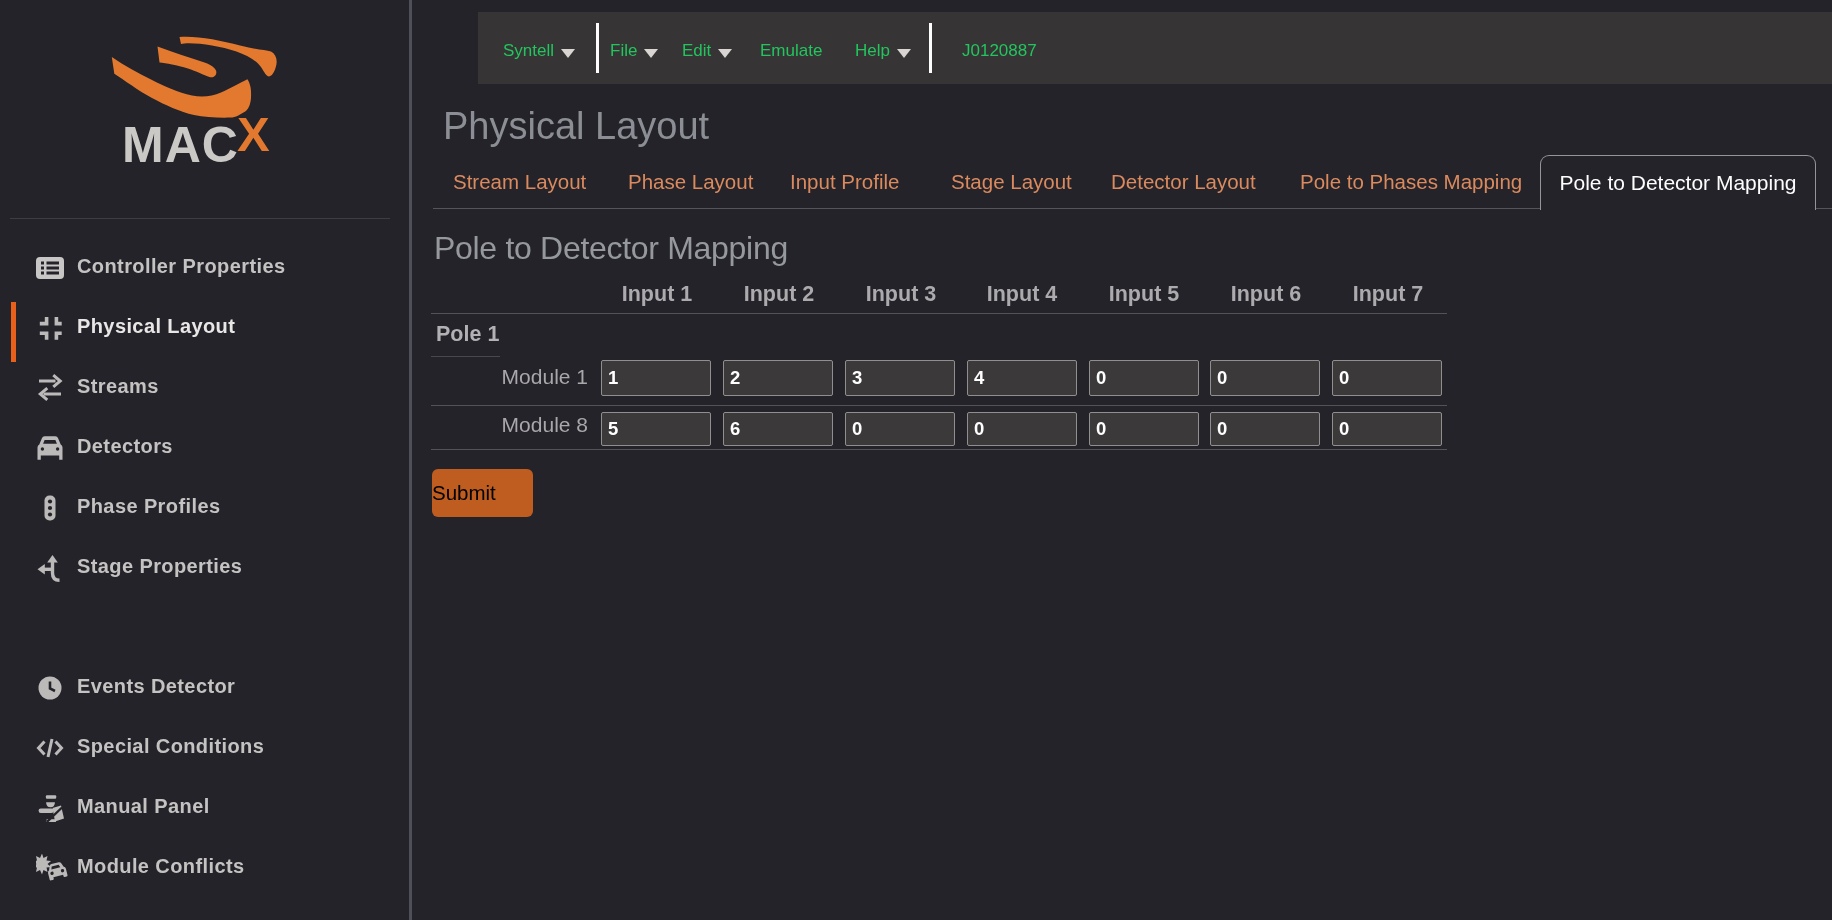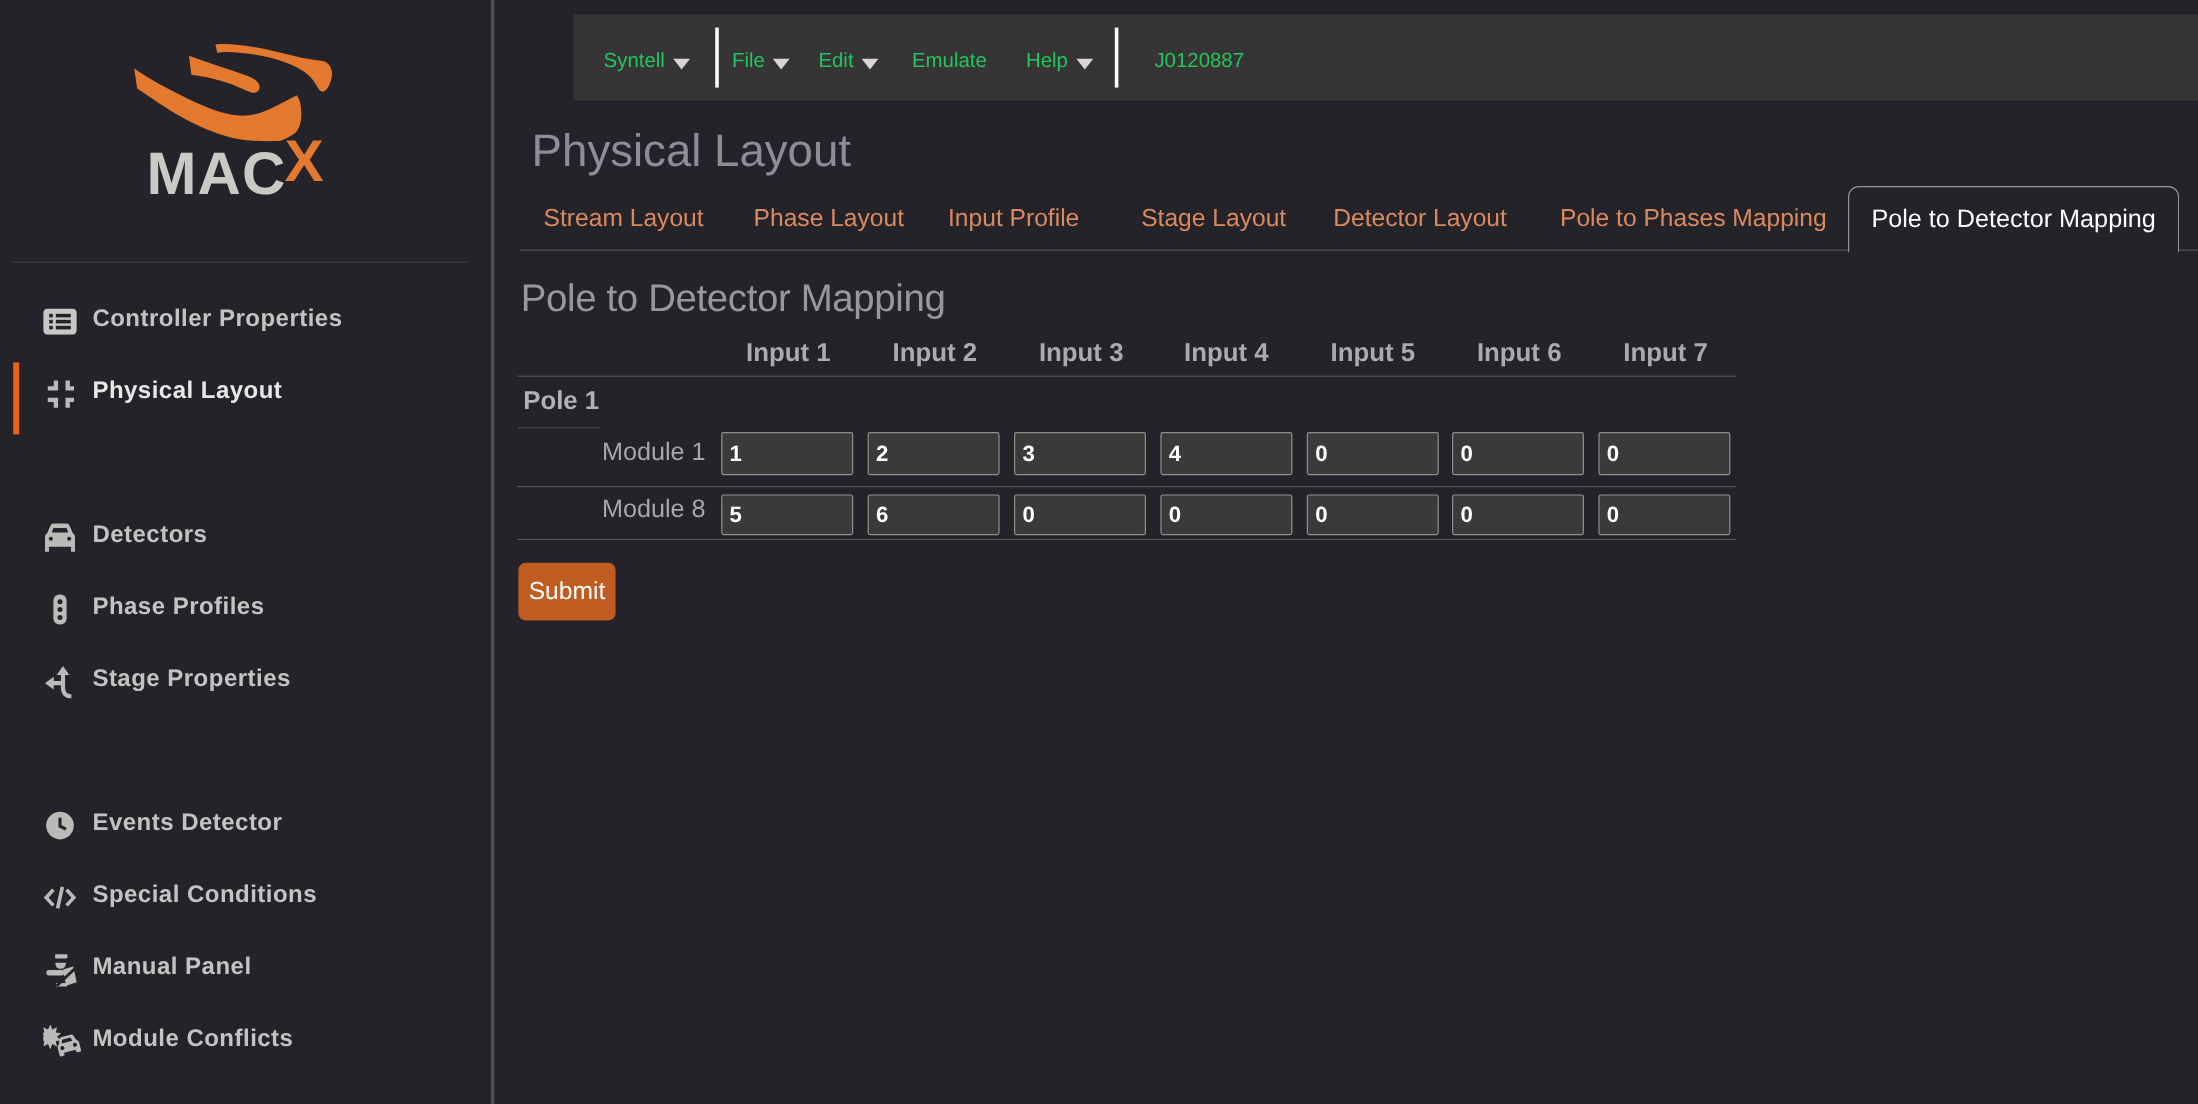--- a/index.html
+++ b/index.html
@@ -19,21 +19,21 @@
   h2#ph { position:absolute; left:443px; top:107px; font-size:38px; font-weight:normal; color:#8b8e94; line-height:1; letter-spacing:0;}
   #tabbar { position:absolute; left:433px; top:155px; right:0; height:54px; border-bottom:1px solid #56545b; }
   .tab { position:absolute; top:155px; height:54px; line-height:54px; font-size:20.5px; color:#db8a5e; white-space:nowrap; }
   #activetab { position:absolute; left:1540px; top:155px; width:276px; height:55px; background:#24232a; border:1px solid #96949a; border-bottom:none; border-radius:9px 9px 0 0; z-index:2; text-align:center; line-height:53px; font-size:21px; color:#fdfdfd; }
   h3#pdm { position:absolute; left:434px; top:232px; font-size:32px; font-weight:normal; color:#95989d; line-height:1; letter-spacing:-0.3px;}
   .hline { position:absolute; left:431px; width:1016px; height:1px; background:#545258; }
   .inhead { position:absolute; top:282px; width:122px; text-align:center; font-size:21.5px; font-weight:bold; color:#acaaac; }
   #pole1 { position:absolute; left:436px; top:322px; font-size:21.5px; font-weight:bold; color:#b3b1b3; }
   .mlabel { position:absolute; width:160px; text-align:right; font-size:21px; color:#a9a7a9; }
   .ibox { position:absolute; width:110px; background:#3b3939; border:1px solid #918f8d; border-radius:2px; color:#ffffff; font-size:18.5px; font-weight:bold; padding-left:6px; display:flex; align-items:center; }
-  #submit { position:absolute; left:432px; top:469px; width:81px; height:48px; background:#bf5c20; border-radius:6px; color:#ffffff; font-size:20.5px; text-align:center; line-height:48px; }
+  #submit { position:absolute; left:432px; top:469px; width:101px; height:48px; background:#bf5c20; border-radius:6px; color:#000000; font-size:20.5px; text-align:left; line-height:48px; }
 </style>
 </head>
 <body>
 <div id="sidebar">
   <svg id="logo" style="position:absolute;left:100px;top:20px" width="190" height="150" viewBox="0 0 190 150">
     <path d="M79.5 17 C95 15.5 120 20 140 25.5 C155 29.5 165 30 171 31.5 C176.5 34.5 178 41 175.5 48 C173.5 54.5 170 57.5 167.5 56 C164.5 54 163 48.5 158 43.5 C148 34 130 28.5 112 25.5 C100 23.5 87 22.5 81 24 Z" fill="#e2792e"></path>
     <path d="M57.5 26.5 C72 32 88 37 103 42 C109 44 114 46.5 116 50.5 C117.5 54.5 114 58.5 109.5 57 C104 55.3 96 51 88 48.5 C77 45 66 43 59.5 42.5 Z" fill="#e2792e"></path>
     <path d="M11.8 37 C25 46 38 53 52 60 C65 66.5 78 72.5 92 75.5 C102 77.3 112 76.5 121 72.5 C130 68.5 140 63 147.4 59.3 C150.5 64 151.5 70 151 78 C150.5 85 148 90 144.8 91.7 C140 94.5 136 97.5 130.4 97.6 C118 97.8 105 97.5 94 95 C80 91.8 65 85 52 78 C38 70.5 24 60 14.3 53.8 Z" fill="#e2792e"></path>
     <text x="22" y="142" font-size="50" font-weight="bold" fill="#cbc9c6" letter-spacing="1">MAC</text>
     <text x="137" y="131" font-size="49" font-weight="bold" fill="#e2792e">X</text>
@@ -54,20 +54,31 @@
     <span class="txt">Controller Properties</span>
   </div>
   <div class="nav-item active" style="top:298px">
     <svg width="28" height="28" viewBox="0 0 28 28" fill="none" stroke="#bcbab8" stroke-width="3.6">
         <path d="M3.8 9.6 H10.6 V3"></path>
         <path d="M25.7 9.6 H20.4 V3"></path>
         <path d="M3.8 19.2 H10.6 V25.8"></path>
         <path d="M25.7 19.2 H20.4 V25.8"></path>
       </svg>
     <span class="txt">Physical Layout</span>
+  </div>
+  <div class="nav-item" style="top:358px">
+    <svg width="28" height="28" viewBox="0 0 28 28">
+        <g stroke="#bcbab8" stroke-width="3" fill="none">
+          <path d="M3 7 H19.5"></path>
+          <path d="M17.3 1.2 L24.2 7 L17.3 12.8"></path>
+          <path d="M25 20 H7.5"></path>
+          <path d="M11.3 14.2 L4.3 20 L11.3 25.8"></path>
+        </g>
+      </svg>
+    <span class="txt">Streams</span>
   </div>
   <div class="nav-item" style="top:418px">
     <svg width="28" height="28" viewBox="0 0 28 28">
         <path d="M1.5 25.7 L1.5 13.5 Q1.5 11.3 3.3 10.4 L5.9 4.3 Q6.6 2.3 8.7 2.3 L19.3 2.3 Q21.4 2.3 22.1 4.3 L24.7 10.4 Q26.5 11.3 26.5 13.5 L26.5 25.7 L23.2 25.7 L23.2 21.6 L4.8 21.6 L4.8 25.7 Z" fill="#bcbab8"></path>
         <g fill="#24232a">
           <path d="M7.1 9.7 L8.6 6.1 L19.4 6.1 L20.9 9.7 Z"></path>
           <circle cx="6.4" cy="15" r="1.7"></circle>
           <circle cx="21.6" cy="15" r="1.7"></circle>
         </g>
       </svg>

